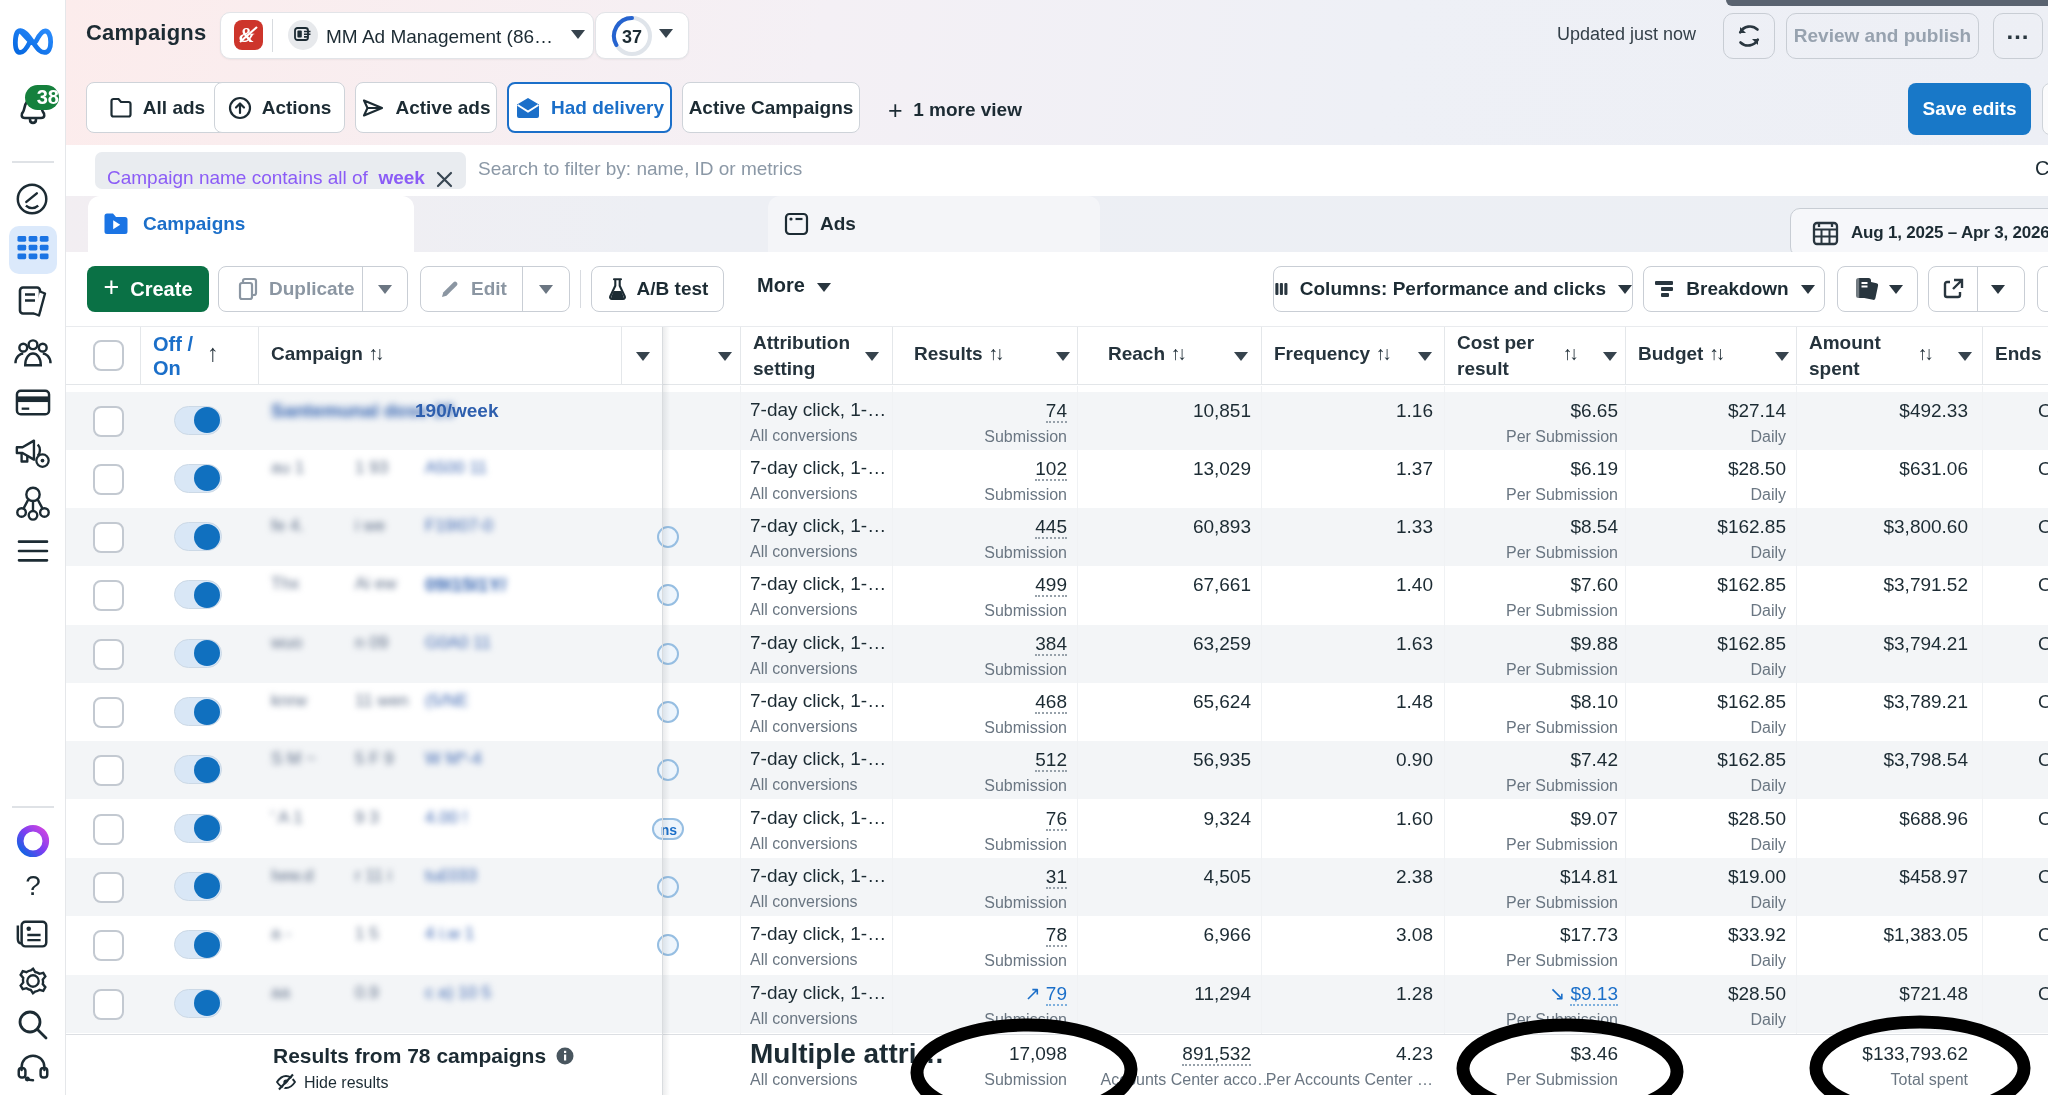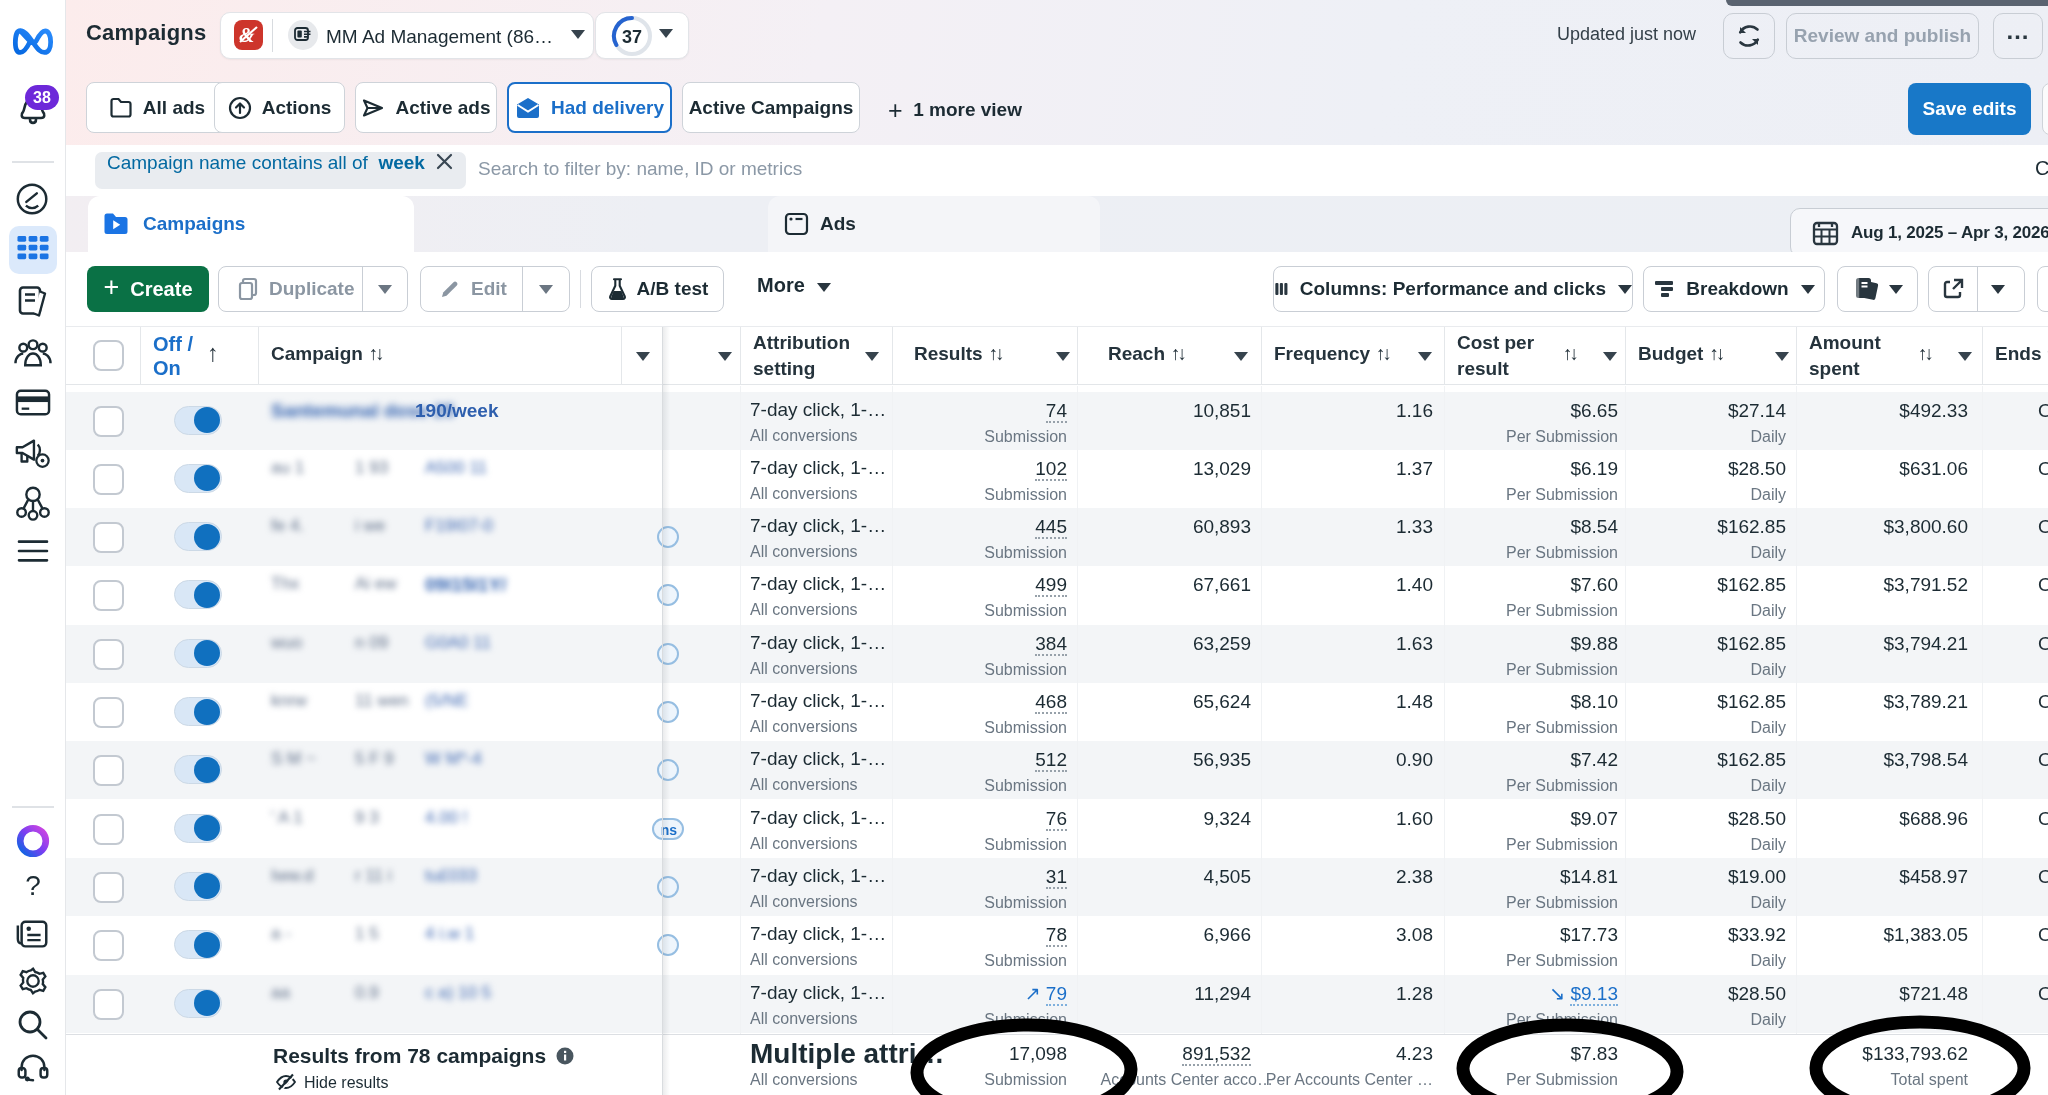--- a/index.html
+++ b/index.html
@@ -8,21 +8,21 @@
 .crt{display:inline-block;width:0;height:0;border-left:7px solid transparent;border-right:7px solid transparent;border-top:9px solid #36434d}
 .side{position:absolute;left:0;top:0;width:66px;height:1095px;background:#fff;border-right:1px solid #e5e7ea;z-index:30}
 .side svg{position:absolute;left:50%;transform:translateX(-50%)}
 .main{position:absolute;left:66px;top:0;width:1982px;height:1095px}
 .topwrap{position:absolute;left:0;top:0;width:1982px;height:145px;background:linear-gradient(100deg,#fcecec 0%,#f4f0f5 38%,#eef0f6 66%,#edeff5 100%)}
 .h1{position:absolute;left:20px;top:20px;font-size:22px;font-weight:700;letter-spacing:.2px}
 .pill{position:absolute;background:#fff;border:1px solid #e2e4e8;border-radius:10px;box-shadow:0 1px 2px rgba(0,0,0,.05)}
 .obtn{position:absolute;border:1px solid #c8cdd4;border-radius:10px;display:flex;align-items:center;justify-content:center;white-space:nowrap}
 .vbtn{position:absolute;top:82px;height:51px;background:#fff;border:1px solid #ced3d9;border-radius:8px;display:flex;align-items:center;justify-content:center;font-size:19px;font-weight:600;color:#1c2b33}
 .filterrow{position:absolute;left:0;top:145px;width:1982px;height:51px;background:#fff}
-.fpill{position:absolute;left:29px;top:7px;height:37px;background:#e9ecf0;border-radius:7px;display:flex;align-items:flex-start;padding:0 12px;font-size:19px;color:#0369a1}
+.fpill{position:absolute;left:29px;top:7px;height:37px;background:#e9ecf0;border-radius:7px;display:flex;align-items:flex-end;padding:0 12px;font-size:19px;color:#8b5cf6}
 .tabband{position:absolute;left:0;top:196px;width:1982px;height:56px;background:linear-gradient(90deg,#f2eef2 0%,#edeff4 30%,#eceff4 100%)}
 .tab{position:absolute;top:0;height:56px;border-radius:12px 12px 0 0;display:flex;align-items:center;font-size:19px;font-weight:700}
 .toolbar{position:absolute;left:0;top:252px;width:1982px;height:74px;background:#fff}
 .tbtn{position:absolute;top:14px;height:46px;border:1px solid #c9ced5;border-radius:8px;background:#fff;display:flex;align-items:center;font-size:19px;font-weight:600;color:#1c2b33;white-space:nowrap}
 .gray{color:#8b96a2}
 .tbl{position:absolute;left:0;top:326px;width:1982px;height:769px;border-top:1px solid #e9ebee;background:#fff}
 .hdr{position:absolute;left:0;top:0;width:1982px;height:58px;border-bottom:1px solid #e3e6e9;background:#fff;font-weight:700;font-size:19px;color:#25333c}
 .hb{position:absolute;top:0;height:58px;border-left:1px solid #e4e7ea}
 .hc{position:absolute;white-space:nowrap}
 .row{position:absolute;left:0;width:1982px;height:58px;overflow:hidden}
@@ -54,21 +54,21 @@
         <linearGradient id="mg" x1="0" y1="1" x2="1" y2="0">
           <stop offset="0" stop-color="#0668e1"></stop>
           <stop offset="1" stop-color="#2a8bfc"></stop>
         </linearGradient>
       </defs>
       <path d="M8.5 3.5 C13 3.5 16.5 8 22 16 C27.5 24 30 26.5 34 26.5 C38 26.5 40.5 22.5 40.5 15.5 C40.5 8 38 4 34.8 4 C31 4 28 9 25 15 M19 15 C16 21 12.5 26.5 8.8 26.5 C5.2 26.5 3.5 23 3.5 16 C3.5 8.5 5.5 3.5 8.5 3.5 Z" fill="none" stroke="url(#mg)" stroke-width="5" stroke-linecap="round"></path>
     </svg>
 <svg style="top:90px" width="40" height="40" viewBox="0 0 40 40">
       <path d="M12 28 C8 28 8 24 10 22 C12 20 11 10 18 8.5 C18 5.5 22 5.5 22 8.5 C29 10 28 20 30 22 C32 24 32 28 28 28 Z M17 29.5 C17 34 23 34 23 29.5" fill="none" stroke="#1c2b33" stroke-width="2.6" stroke-linejoin="round" stroke-linecap="round"></path>
     </svg>
-<div class="ab" style="left:25px;top:85px;min-width:34px;height:25px;background:#6d28d9;border-radius:13px;color:#fff;font-size:16px;font-weight:700;text-align:center;line-height:25px;z-index:2">38</div>
+<div class="ab" style="left:25px;top:85px;min-width:34px;height:25px;background:#15803d;border-radius:13px;color:#fff;font-size:20px;font-weight:700;text-align:right;line-height:25px;z-index:2">38</div>
 <div class="ab" style="left:12px;top:161px;width:42px;border-top:2px solid #dfe2e6"></div>
 <svg style="top:181px" width="38" height="38" viewBox="0 0 40 40">
       <circle cx="19" cy="19" r="15" fill="none" stroke="#1c2b33" stroke-width="2.6"></circle>
       <path d="M13 22 L24 13" stroke="#1c2b33" stroke-width="2.6" stroke-linecap="round"></path>
       <path d="M12.5 26 a9.5 9.5 0 0 0 13 0" fill="none" stroke="#1c2b33" stroke-width="2.4"></path>
     </svg>
 <div class="ab" style="left:9px;top:226px;width:48px;height:48px;background:#dbe9fb;border-radius:10px"></div>
 <svg style="top:234px" width="36" height="33" viewBox="0 0 36 34">
       <g fill="#1b74e4">
         <rect x="2" y="2" width="9" height="6" rx="1.5"></rect>
@@ -794,21 +794,21 @@
         </div>
 <div class="num c7" style="top:7px">
           <div class="v"><span class="du">891,532</span></div>
           <div class="s" style="margin-right:-22px">Accounts Center acco…</div>
         </div>
 <div class="num c8" style="top:7px">
           <div class="v">4.23</div>
           <div class="s">Per Accounts Center …</div>
         </div>
 <div class="num c9" style="top:7px">
-          <div class="v">$7.83</div>
+          <div class="v">$3.46</div>
           <div class="s">Per Submission</div>
         </div>
 <div class="num c11" style="top:7px">
           <div class="v">$133,793.62</div>
           <div class="s">Total spent</div>
         </div>
 </div>
 
 <div class="bord" style="left:674px"></div>
 <div class="bord" style="left:826px"></div>

